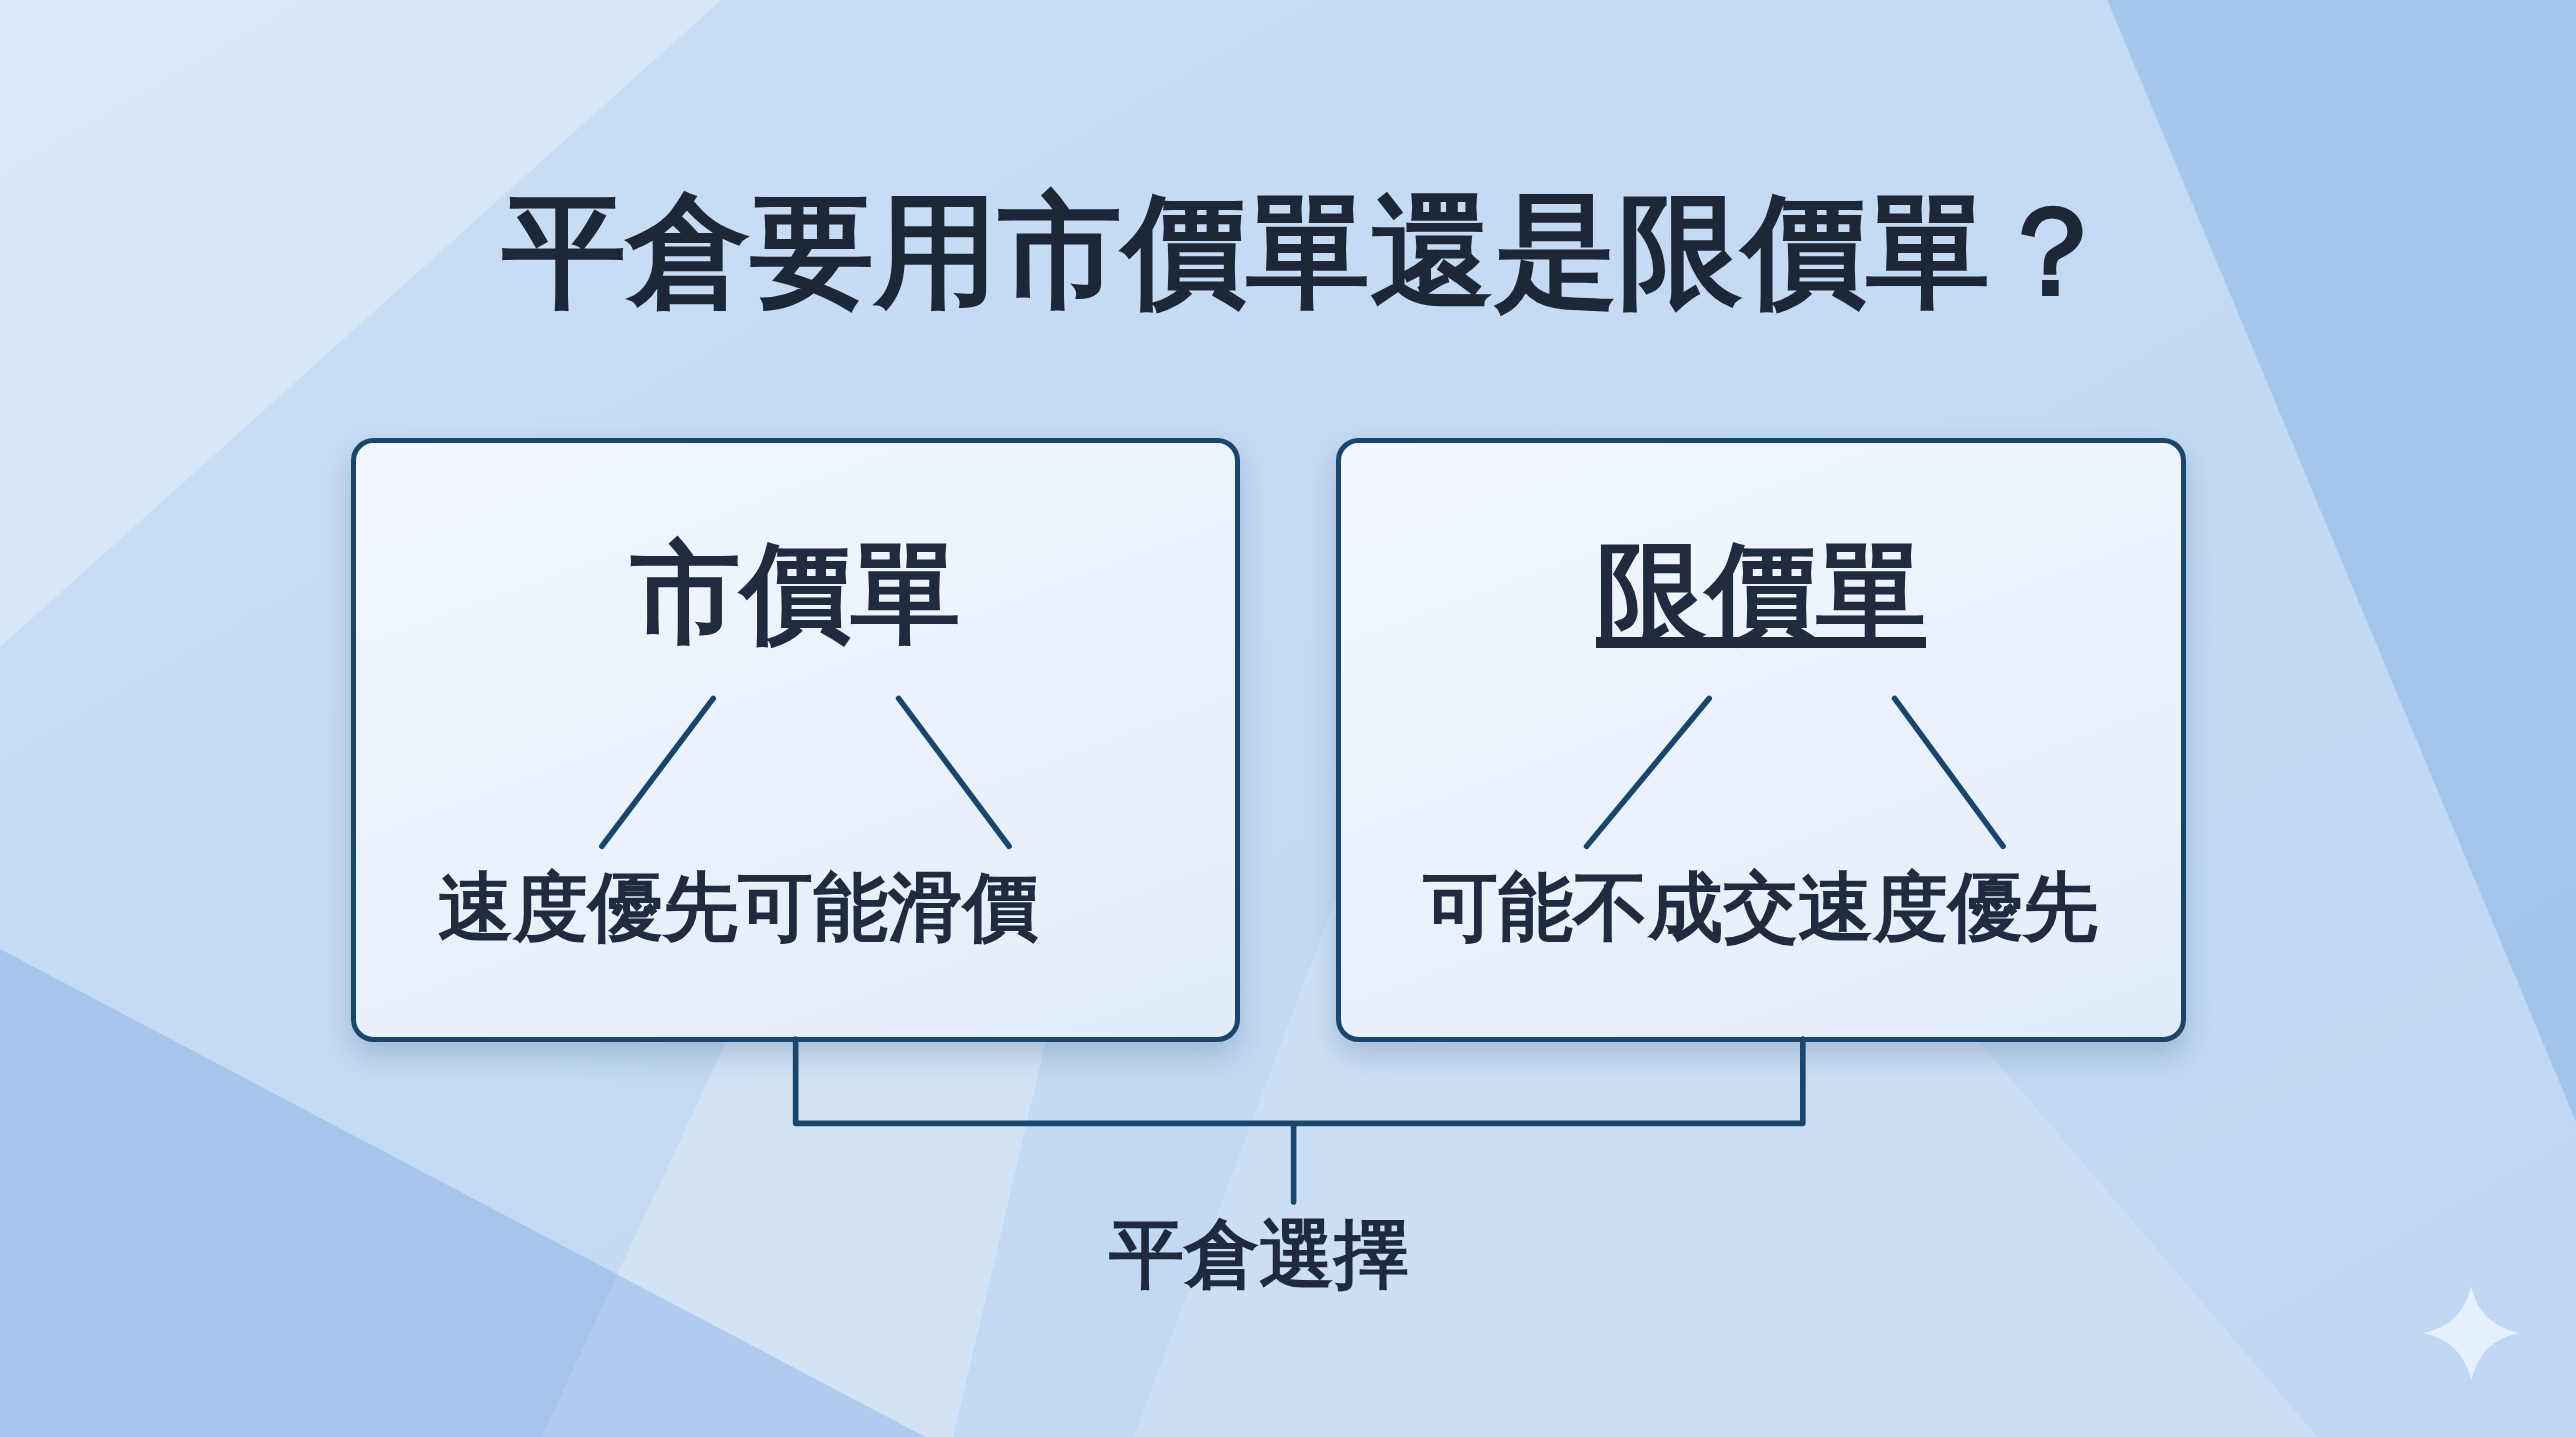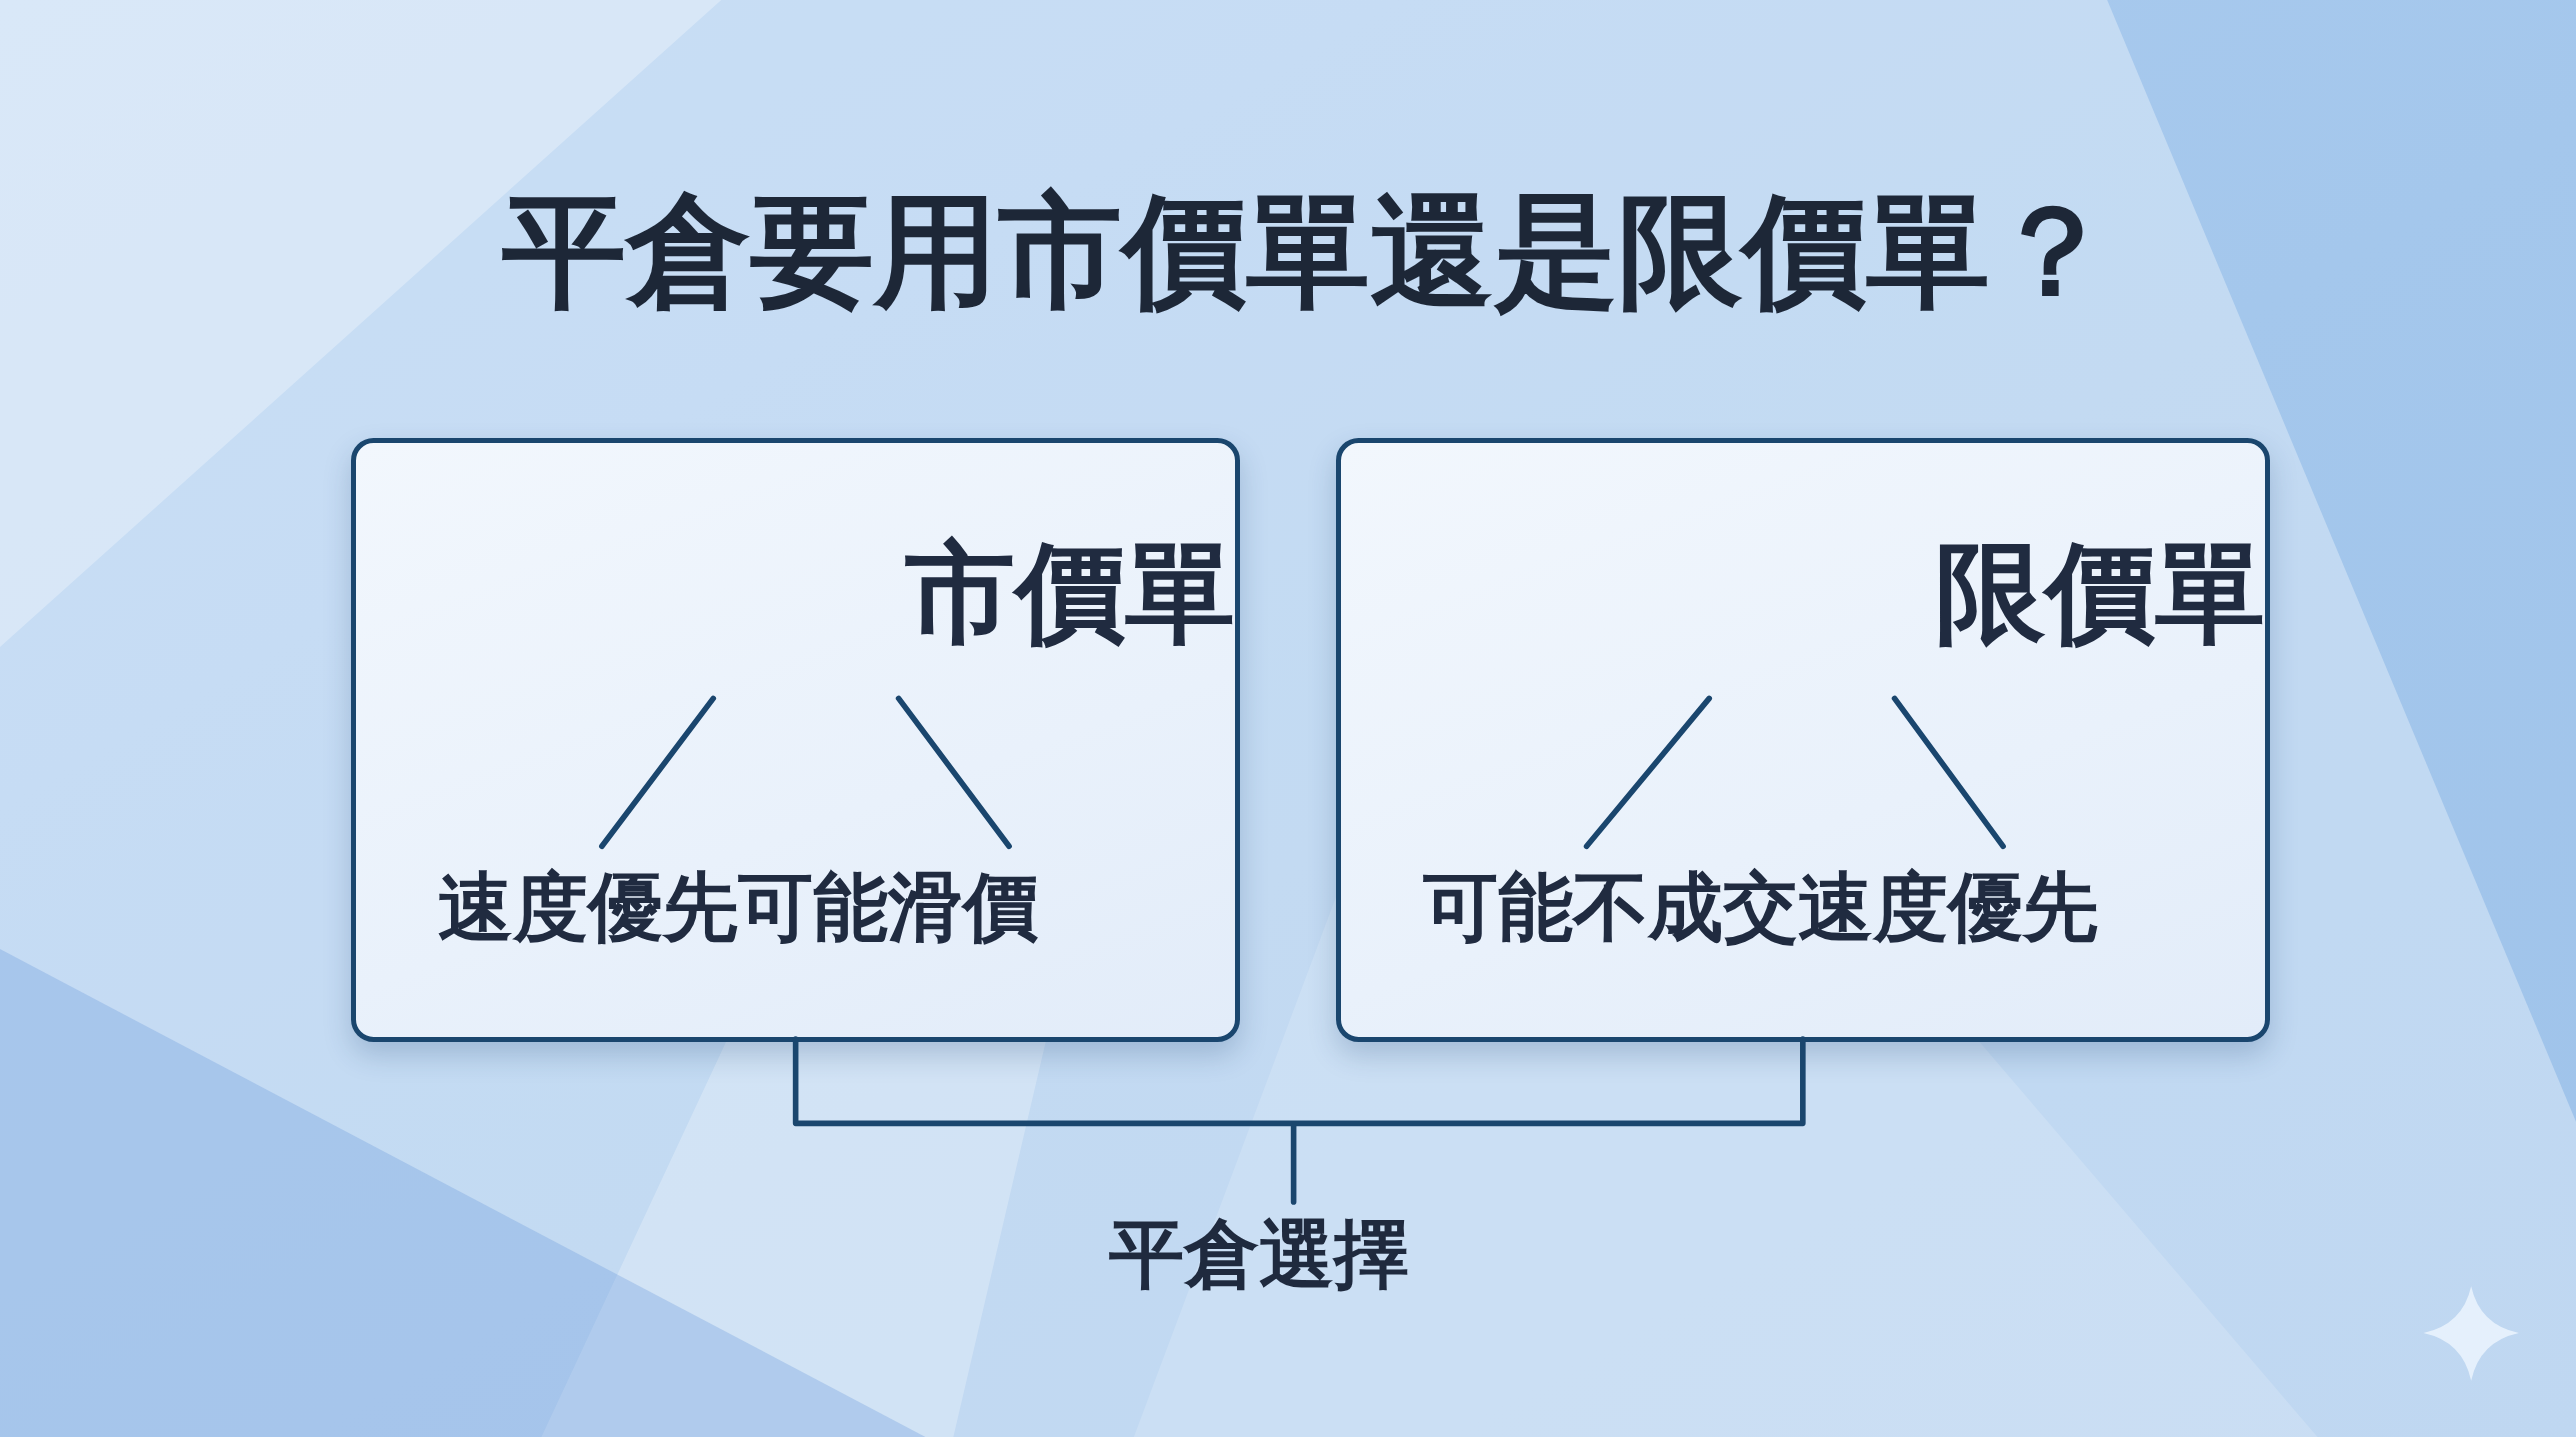--- a/index.html
+++ b/index.html
@@ -60,24 +60,24 @@
     position: absolute;
     top: 438px;
     height: 604px;
     box-sizing: border-box;
     background: linear-gradient(160deg, #f2f7fd 0%, #e9f1fb 60%, #e2ecf9 100%);
     border: 5.6px solid #1a466e;
     border-radius: 22.5px;
     box-shadow: 0 13px 28px rgba(28, 62, 108, 0.22);
   }
   .card-left  { left: 351px;  width: 889px; }
-  .card-right { left: 1336px; width: 934px; }
+  .card-right { left: 1336px; width: 850px; text-decoration: underline; }
   .card-title {
     margin-top: 95px;
-    text-align: right;
+    text-align: center;
     font-size: 110px;
     line-height: 1;
     font-weight: bold;
     color: #202b40;
   }
   .branches {
     position: absolute;
     left: 0;
     right: 0;
     bottom: 92px;

